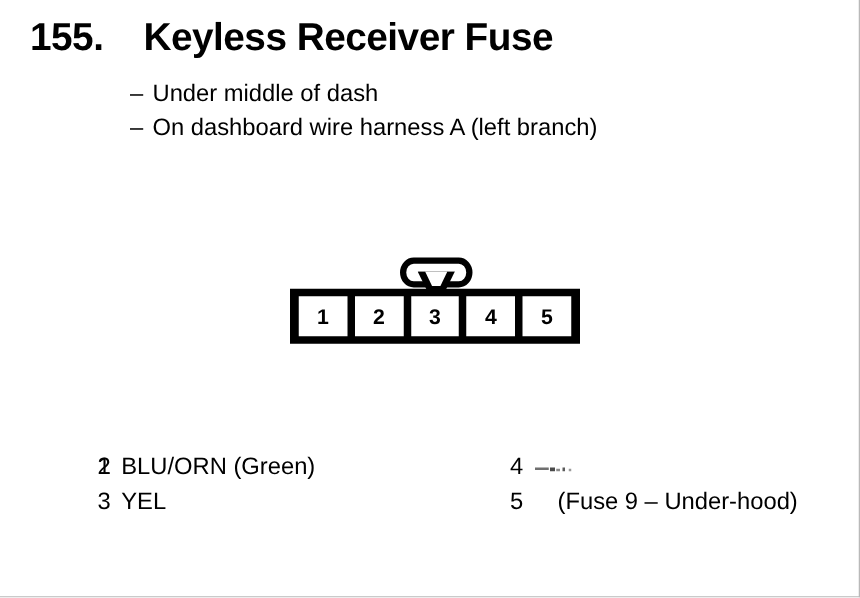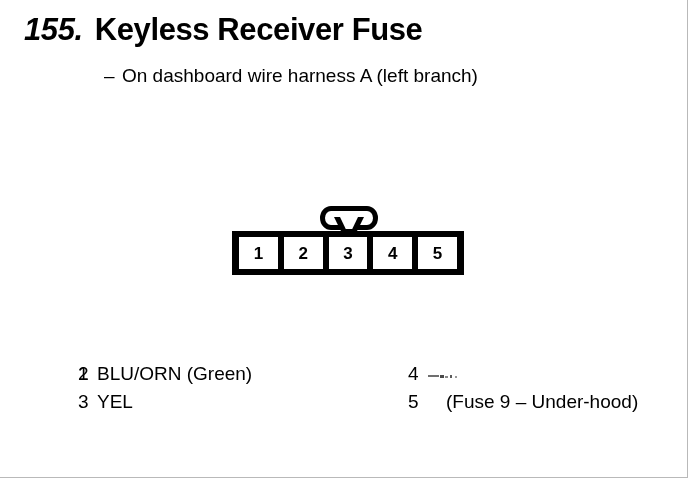--- a/index.html
+++ b/index.html
@@ -31,21 +31,21 @@
   
   .title {
     position: absolute;
     left: 24px;
     top: 12px;
     font-size: 31px;
     font-weight: bold;
     letter-spacing: -0.4px;
     white-space: nowrap;
   }
-  .title .num { margin-right: 12px; font-style: italic; }
+  .title .num { margin-right: 32px; }
 
   
   .bullets {
     position: absolute;
     left: 104px;
     top: 62px;
     font-size: 19px;
     line-height: 27px;
     white-space: nowrap;
   }
@@ -180,20 +180,23 @@
 <body>
 
 <div class="scan-frame"></div>
 
 <div class="title">
   <span class="num">155.</span><span>Keyless Receiver Fuse</span>
 </div>
 
 <div class="bullets">
   <span class="bullet-row">
+    <span class="bullet-dash">–</span><span>Under middle of dash</span>
+  </span>
+  <span class="bullet-row">
     <span class="bullet-dash">–</span><span>On dashboard wire harness A (left branch)</span>
   </span>
 </div>
 
 <div class="connector">
 
   <div class="latch">
     <div class="latch-outer"></div>
     <div class="latch-neck"></div>
     <div class="latch-neck-inner"></div>

